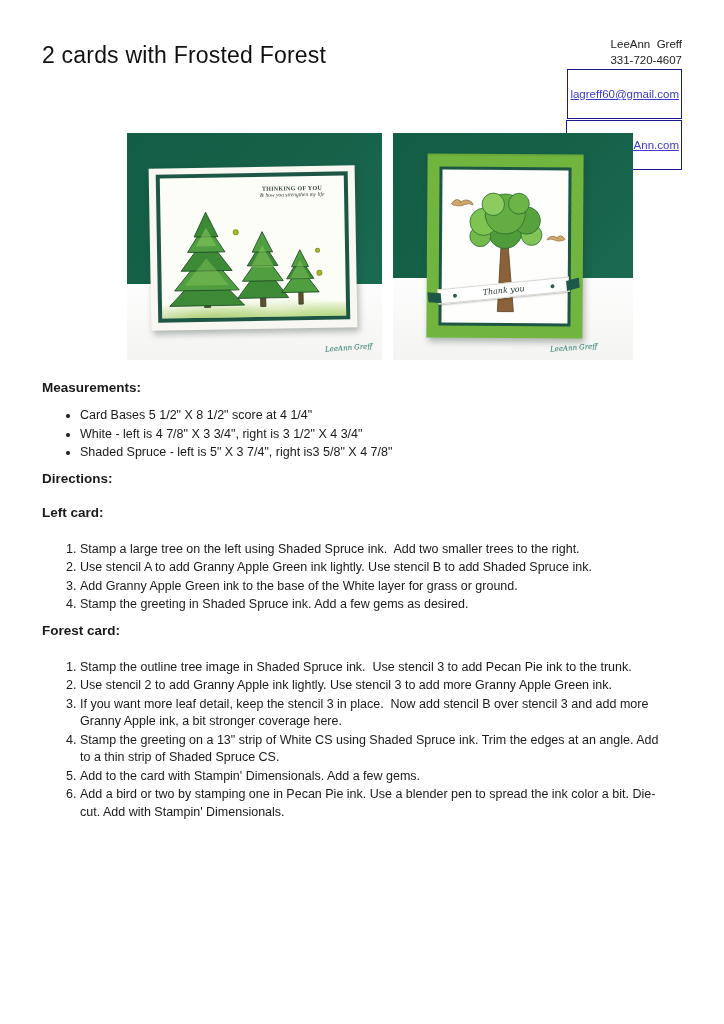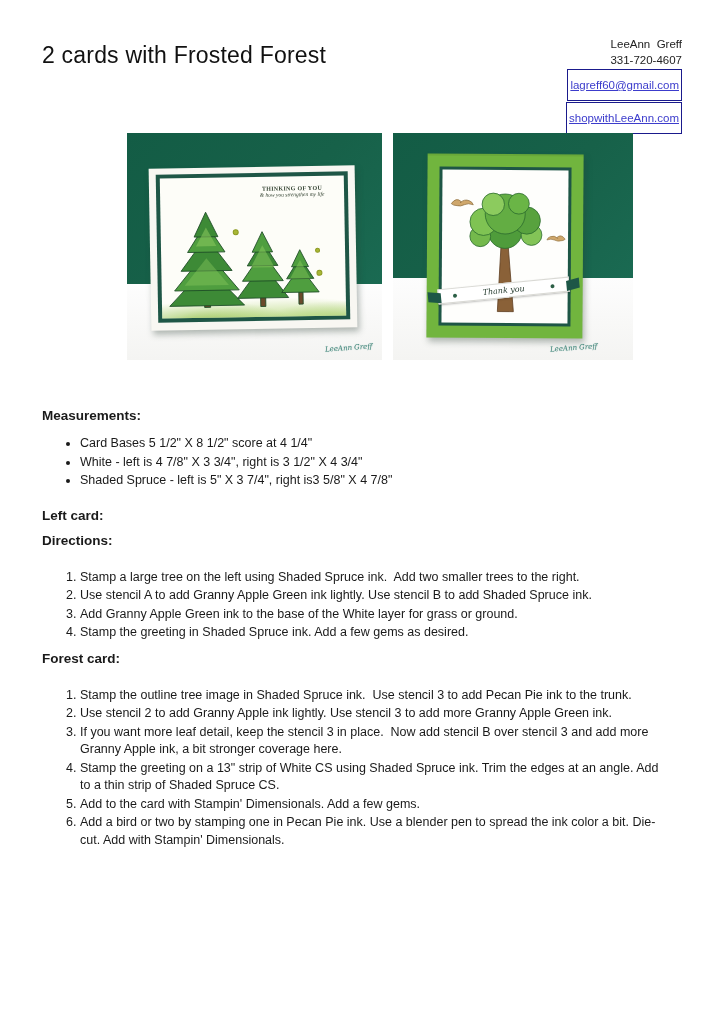--- a/index.html
+++ b/index.html
@@ -8,21 +8,21 @@
     position:relative; width:724px; height:868px; background:#ffffff;
     font-family:"Liberation Sans", sans-serif; color:#1a1a1a; overflow:hidden;
   }
 
   
   .title { position:absolute; left:42px; top:42px; font-size:23px; font-weight:400; color:#111; letter-spacing:0.2px; }
   .contact { position:absolute; right:42px; top:36px; text-align:right; font-size:11.5px; line-height:16px; color:#222; }
   .contact .line { white-space:pre; }
   .contact a.linkbox {
     display:inline-block; color:#3c3ccc; text-decoration:underline;
-    border:1px solid #1a1a8c; padding:7px 2px; margin-top:1px; cursor:pointer;
+    border:1px solid #1a1a8c; padding:16px 2px; margin-top:1px; cursor:pointer;
   }
 
   
   .photo { position:absolute; overflow:hidden; }
   #photo-left  { left:127px; top:133px; width:255px; height:227px; }
   #photo-right { left:393px; top:133px; width:240px; height:227px; }
   .backdrop { position:absolute; left:0; top:0; right:0; background:linear-gradient(135deg,#135c45 0%,#176149 55%,#1a6a52 100%); }
   #photo-left  .backdrop { height:151px; }
   #photo-right .backdrop { height:145px; }
   .tabletop { position:absolute; left:0; right:0; bottom:0; background:linear-gradient(#fdfdfd,#f4f4f2); }
@@ -77,21 +77,21 @@
   .sig {
     position:absolute; font-family:"DejaVu Serif", serif; font-style:italic;
     font-size:7px; color:#2f7b6e; transform:rotate(-4deg); opacity:.85;
     text-shadow:0 0 1px rgba(47,123,110,.6);
   }
   #photo-left  .sig { right:10px; bottom:8px; }
   #photo-right .sig { right:36px; bottom:8px; }
 
   
   .textflow { position:absolute; left:42px; top:379px; width:624px; font-size:12.5px; line-height:17.5px; color:#1a1a1a; }
-  .sec-h { font-size:13.5px; font-weight:bold; line-height:17px;margin-top:28px; } .mt-b { margin-top:8px; } .mt-c { margin-top:17px; }
+  .sec-h { font-size:13.5px; font-weight:bold; line-height:17px; } .mt-b { margin-top:8px; } .mt-c { margin-top:17px; }
   .textflow ul { list-style:disc; padding-left:38px; margin-top:11px; }
   .textflow ol { padding-left:38px; margin-top:20px; }
   .textflow li { white-space:pre-wrap; margin-bottom:1px; }
 
   
   .footer-rule { position:absolute; left:42px; width:640px; top:949px; height:2px; background:#4a4a4a; }
   .footer-text { position:absolute; left:42px; top:959px; font-size:13px; color:#1c1c1c; }
 </style>
 </head>
 <body>
@@ -189,22 +189,22 @@
     <div class="sig">LeeAnn Greff</div>
   </div>
 
   <div class="textflow">
     <div class="sec-h">Measurements:</div>
     <ul>
       <li>Card Bases 5 1/2" X 8 1/2" score at 4 1/4"</li>
       <li>White - left is 4 7/8" X 3 3/4", right is 3 1/2" X 4 3/4"</li>
       <li>Shaded Spruce - left is 5" X 3 7/4", right is3 5/8" X 4 7/8"</li>
     </ul>
+    <div class="sec-h mt-b">Directions:</div>
     <div class="sec-h mt-c">Left card:</div>
-    <div class="sec-h mt-b">Directions:</div>
     <ol>
       <li>Stamp a large tree on the left using Shaded Spruce ink.  Add two smaller trees to the right.</li>
       <li>Use stencil A to add Granny Apple Green ink lightly. Use stencil B to add Shaded Spruce ink.</li>
       <li>Add Granny Apple Green ink to the base of the White layer for grass or ground.</li>
       <li>Stamp the greeting in Shaded Spruce ink. Add a few gems as desired.</li>
     </ol>
     <div class="sec-h mt-b">Forest card:</div>
     <ol>
       <li>Stamp the outline tree image in Shaded Spruce ink.  Use stencil 3 to add Pecan Pie ink to the trunk.</li>
       <li>Use stencil 2 to add Granny Apple ink lightly. Use stencil 3 to add more Granny Apple Green ink.</li>

